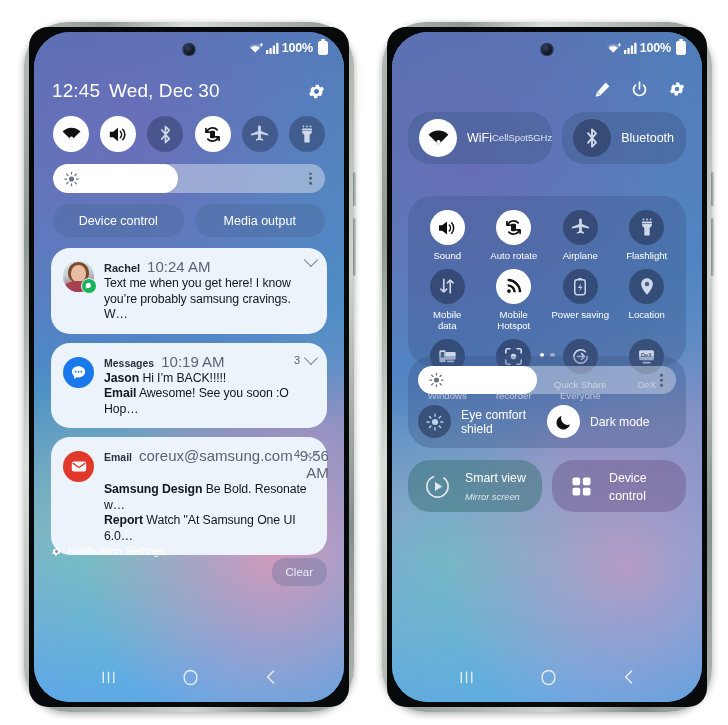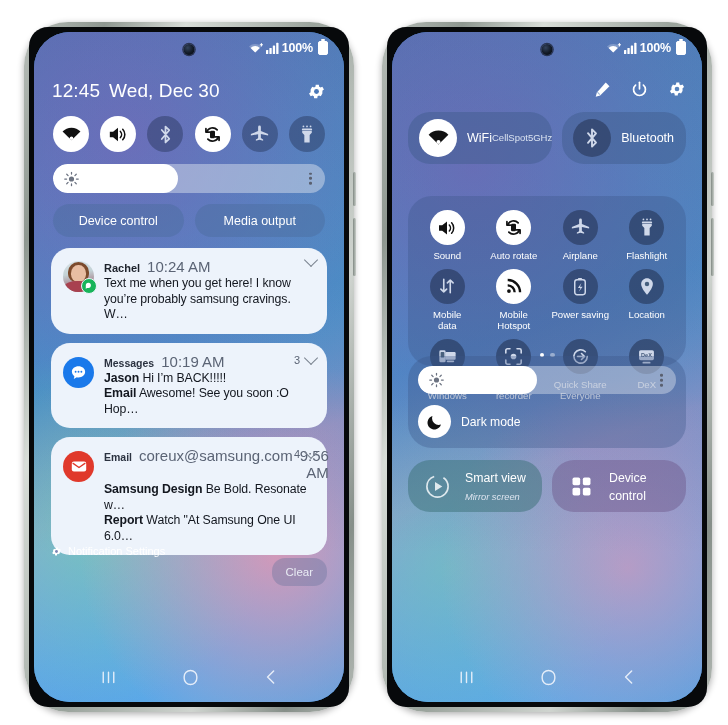--- a/index.html
+++ b/index.html
@@ -619,20 +619,31 @@
                 </svg>
             </span>
             <span class="bdots">
                 <i></i>
                 <i></i>
                 <i></i>
               </span>
           </div>
           <div class="modes">
             <div class="mode">
+              <span class="mcirc off">
+                <svg width="18" height="18" viewBox="0 0 20 20">
+                    <circle cx="10" cy="10" r="3.4" fill="#b9d3ea"></circle>
+                    <g stroke="#b9d3ea" stroke-width="1.5" stroke-linecap="round">
+                      <path d="M10 1.2v2.4M10 16.4v2.4M1.2 10h2.4M16.4 10h2.4M3.8 3.8l1.7 1.7M14.5 14.5l1.7 1.7M16.2 3.8l-1.7 1.7M5.5 14.5l-1.7 1.7"></path>
+                    </g>
+                  </svg>
+              </span>
+              <span>Eye comfort shield</span>
+            </div>
+            <div class="mode">
               <span class="mcirc on">
                 <svg width="18" height="18" viewBox="0 0 20 20">
                     <path d="M16.6 12.8A7.4 7.4 0 0 1 7.2 3.4 7.6 7.6 0 1 0 16.6 12.8Z" fill="#111"></path>
                   </svg>
               </span>
               <span>Dark mode</span>
             </div>
           </div>
         </div>
 

